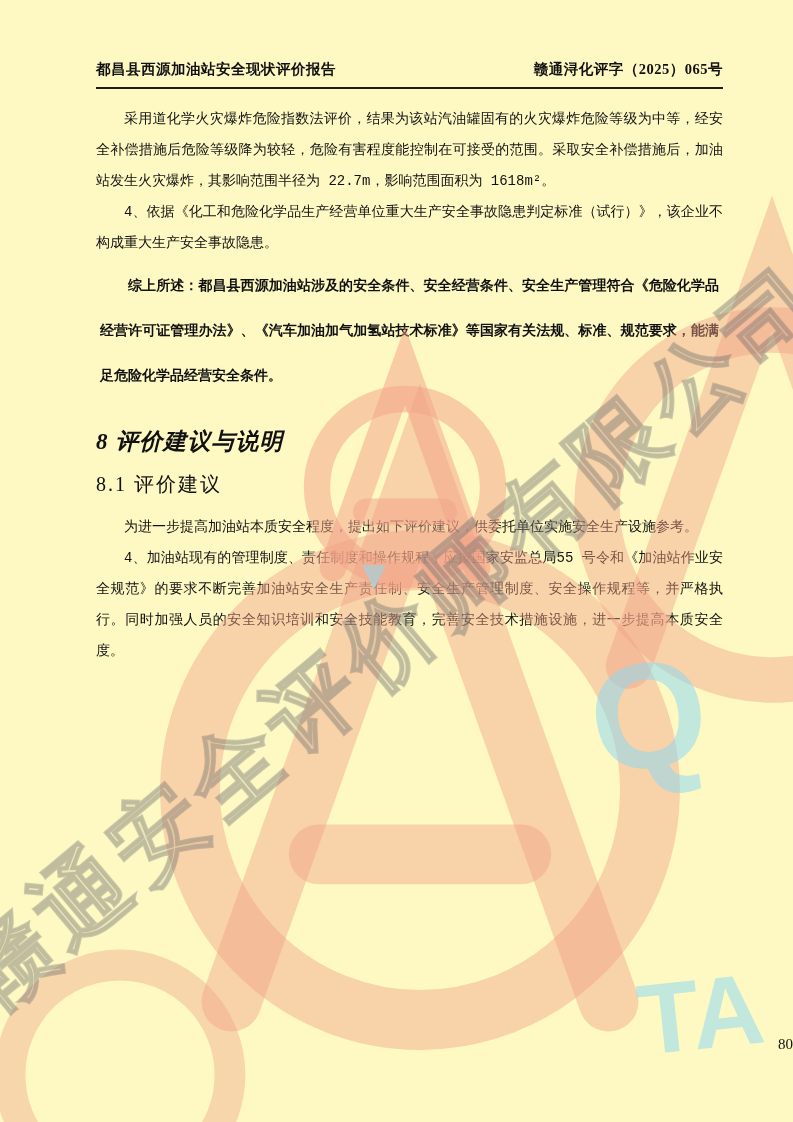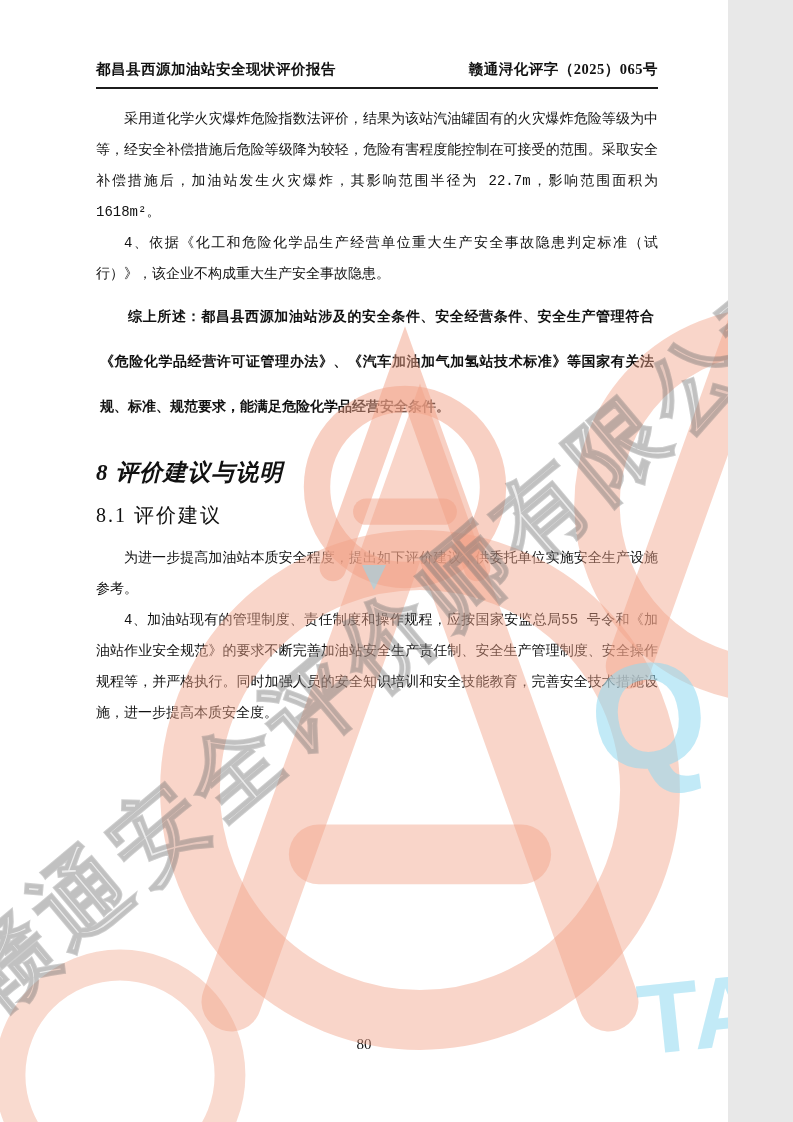--- a/index.html
+++ b/index.html
@@ -1,19 +1,19 @@
 <!DOCTYPE html>
 <html><head>
 <meta charset="utf-8">
 <style>
   html,body{margin:0;padding:0;background:#e8e8e8;}
   .page{
     position:relative;
-    width:728px;height:1122px;
-    background:#ffffff;
+    width:793px;height:1122px;
+    background:#fef9c3;
     overflow:hidden;
     font-family:"Liberation Serif","DejaVu Serif",serif;
     color:#111;
   }
   
   .header{
     position:absolute;left:96px;right:70px;top:60px;
     display:flex;justify-content:space-between;align-items:flex-end;
     font-size:14.5px;line-height:18px;
     border-bottom:2px solid #1c1c1c;
@@ -47,21 +47,21 @@
     letter-spacing:1px;
     font-style:italic;
   }
   h2.subsec{
     font-size:20px;font-weight:400;
     margin:4px 0 14px;
     letter-spacing:2px;
   }
   .page-number{
     position:absolute;top:1036px;left:0;right:0;
-    text-align:center;font-size:15px;z-index:2;
+    text-align:right;font-size:15px;z-index:2;
   }
   
   .watermark{
     position:absolute;inset:0;z-index:5;
     pointer-events:none;
   }
   .wm-svg{position:absolute;left:0;top:0;}
   .wm-text{
     position:absolute;left:-30px;top:930px;
     width:1400px;

